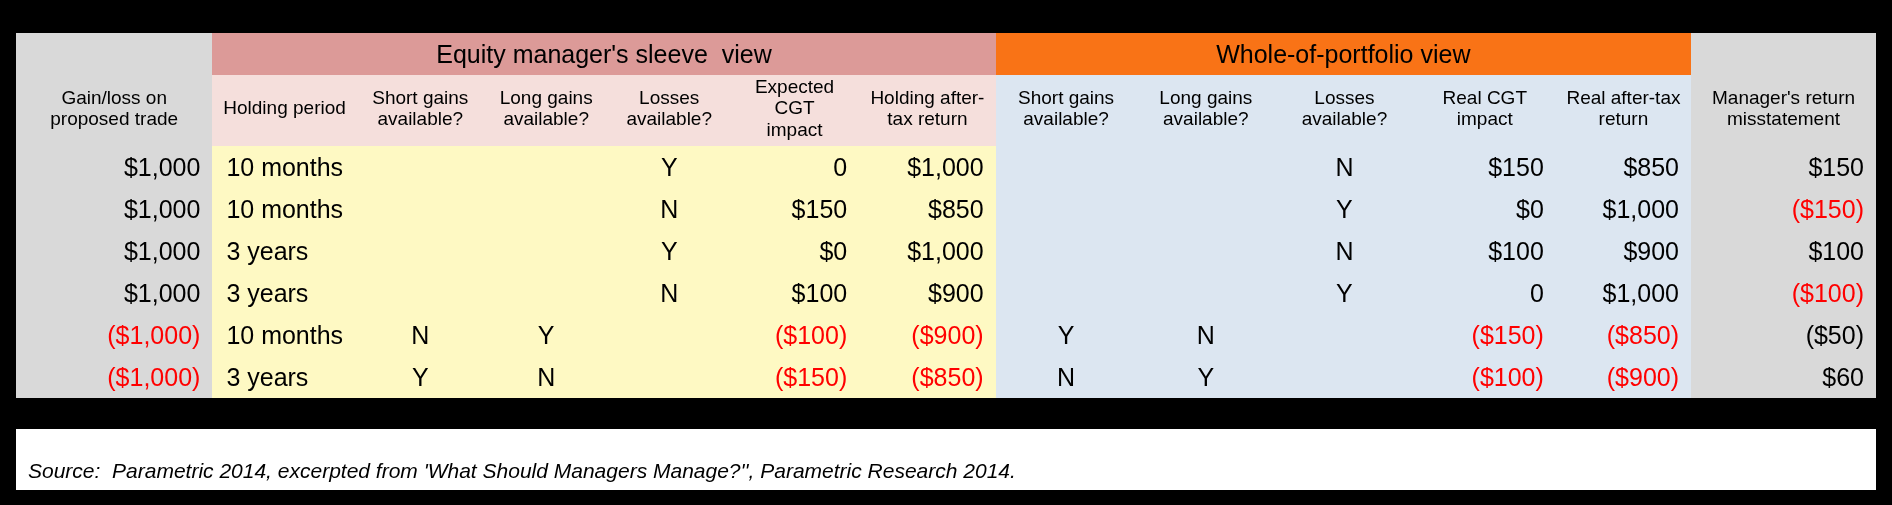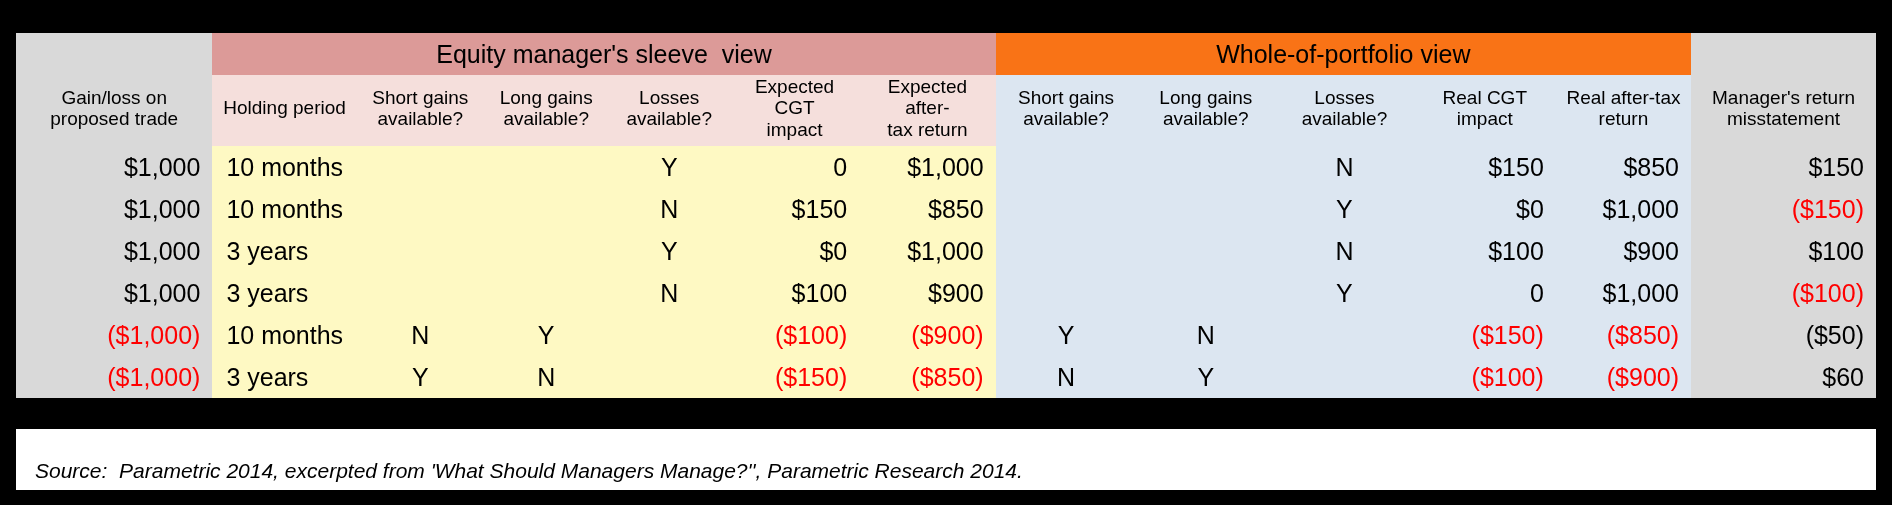--- a/index.html
+++ b/index.html
@@ -83,21 +83,21 @@
     width:1860px;
     height:38px;
     background:#ffffff;
     display:flex;
     align-items:center;
   }
   .footer .src{
     font-size:21px;
     font-style:italic;
     color:#000;
-    padding-left:19px;
+    padding-left:12px;
     white-space:pre;
   }
   .spacer-white{
     position:absolute;left:16px;top:429px;width:1860px;height:24px;background:#fff;
   }
 </style>
 </head>
 <body>
 
 <div id="root">
@@ -146,21 +146,21 @@
       </td>
       <td class="colhdr hdr-pink">
         <span class="l1">Losses</span>
         <span class="l2">available?</span>
       </td>
       <td class="colhdr hdr-pink">
         <span class="l1">Expected CGT</span>
         <span class="l2">impact</span>
       </td>
       <td class="colhdr hdr-pink bold">
-        <span class="l1">Expected after-</span>
+        <span class="l1">Holding after-</span>
         <span class="l2">tax return</span>
       </td>
       <td class="colhdr hdr-blue">
         <span class="l1">Short gains</span>
         <span class="l2">available?</span>
       </td>
       <td class="colhdr hdr-blue">
         <span class="l1">Long gains</span>
         <span class="l2">available?</span>
       </td>

